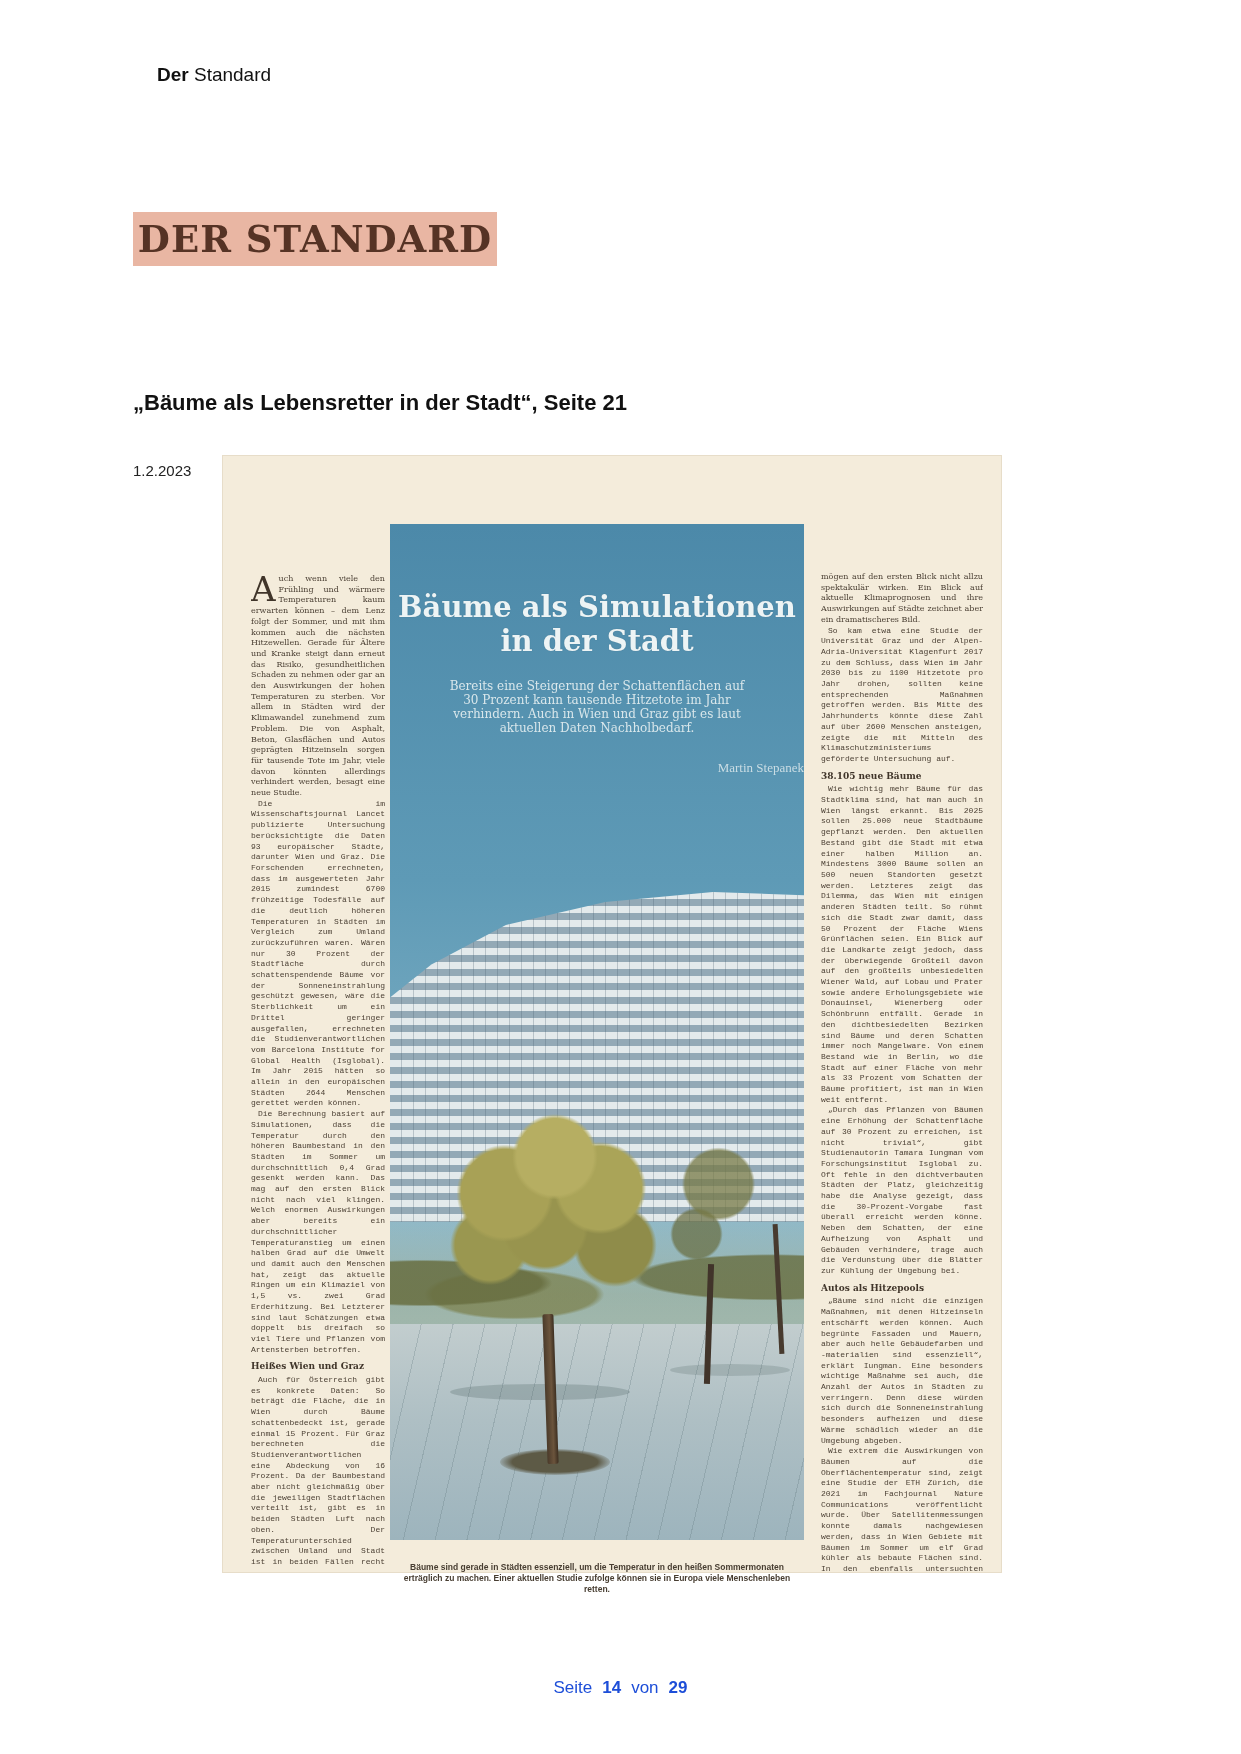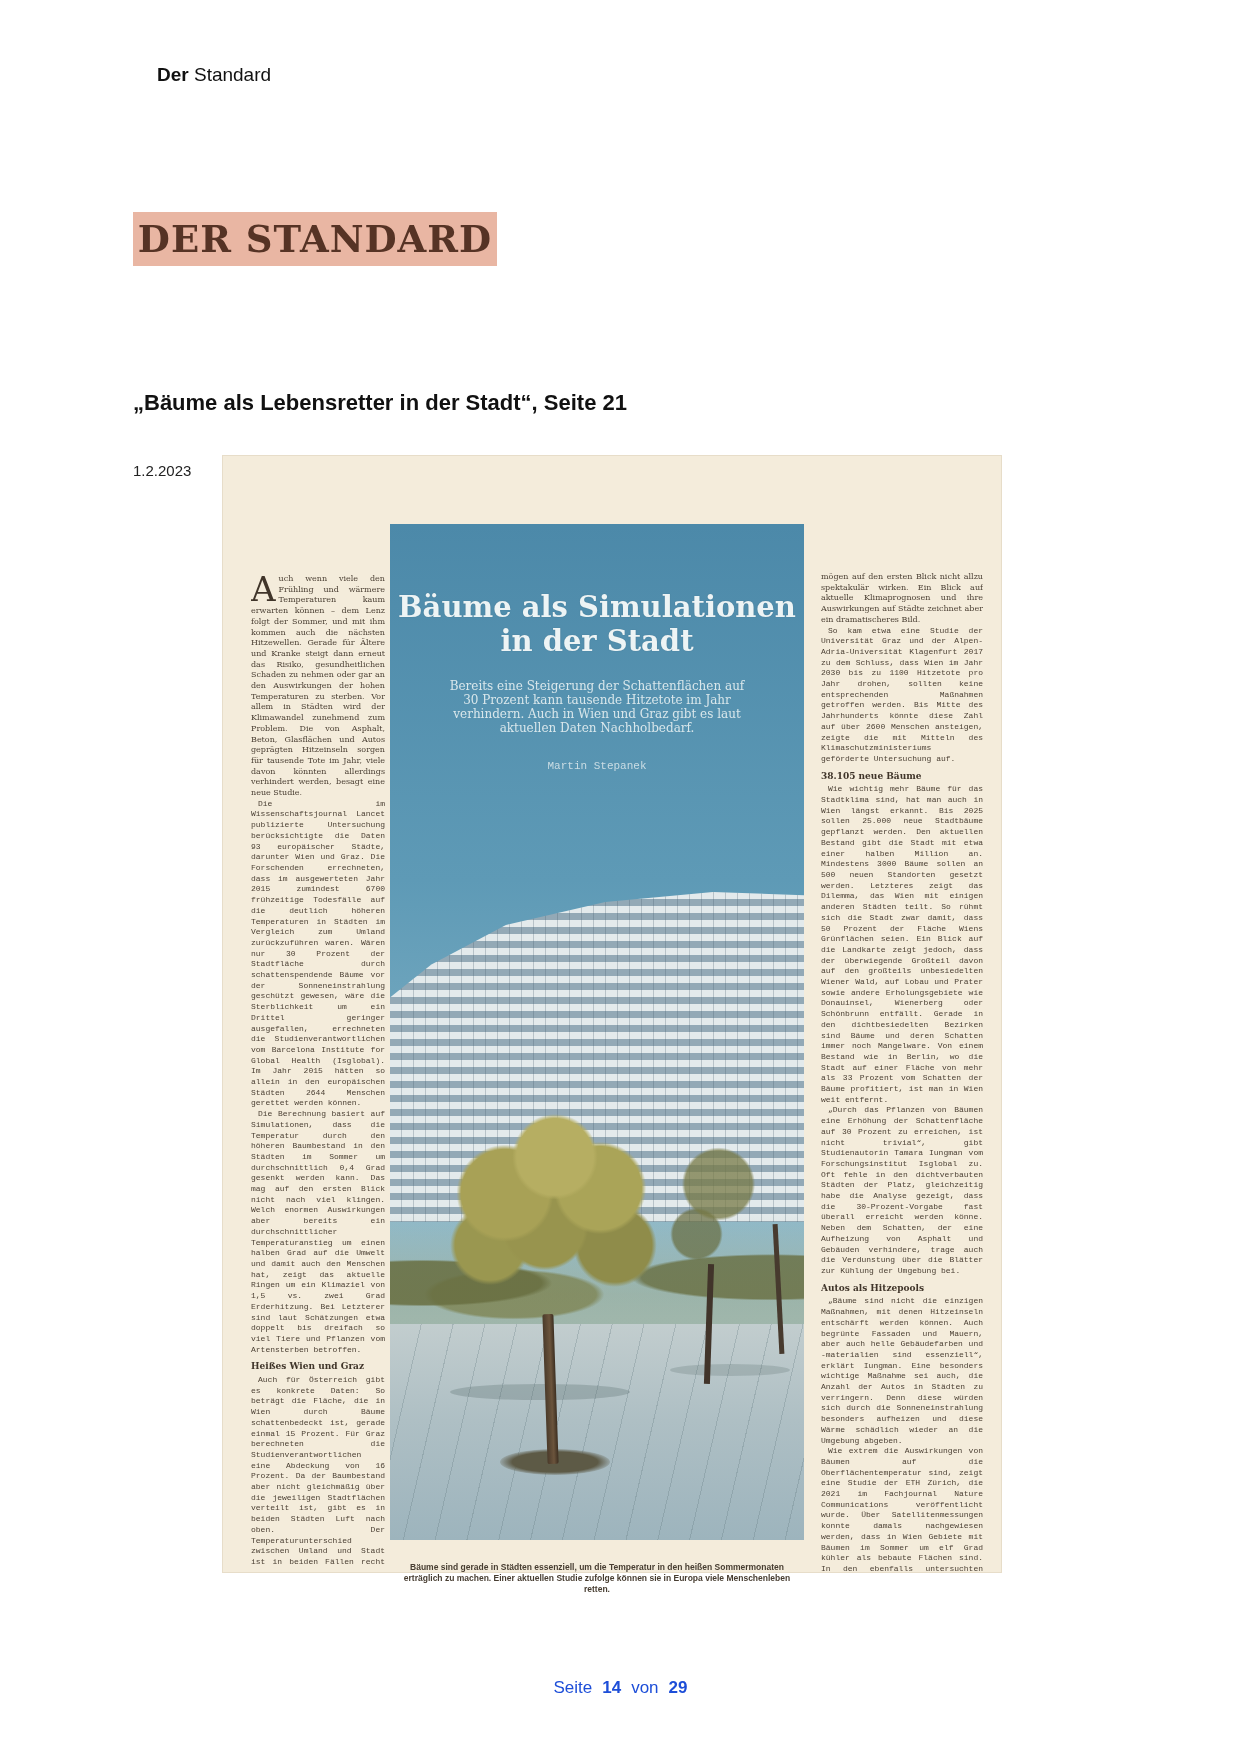--- a/index.html
+++ b/index.html
@@ -55,22 +55,22 @@
   .ph-headline{
     left:0;top:66px;width:100%;text-align:center;
     font-family:"DejaVu Serif",serif;font-weight:bold;font-size:29px;line-height:34px;
     color:#edf4f5;text-shadow:0 0 1px rgba(40,70,90,.4);
   }
   .ph-stand{
     left:57px;top:155px;width:300px;text-align:center;
     font-family:"DejaVu Serif",serif;font-size:12px;line-height:14px;color:#d9e7eb;
   }
   .ph-byline{
-    left:0;top:236px;width:100%;text-align:center;
-    font-family:Liberation Mono, monospace;font-size:11px;color:#cadde4;
+    left:0;top:236px;width:100%;text-align:right;
+    font-family:Liberation Serif, serif;font-size:13px;color:#cadde4;
   }
   .building{
     left:0;top:368px;width:100%;height:330px;
     background:
       repeating-linear-gradient(90deg,rgba(255,255,255,0) 0 11px,rgba(70,92,108,.28) 11px 12px),
       repeating-linear-gradient(180deg,#e3eaec 0 7px,#93a9b6 7px 14px);
     clip-path:polygon(0 32%,10% 22%,28% 10%,52% 3%,78% 0%,100% 1%,100% 100%,0 100%);
   }
   .pavement{
     left:0;top:800px;width:100%;height:216px;

